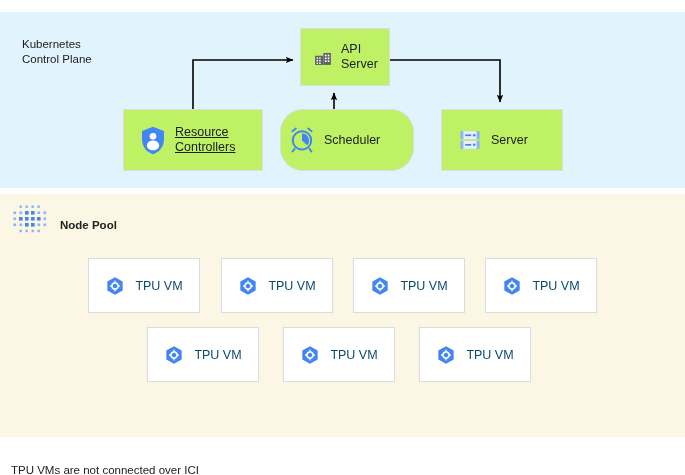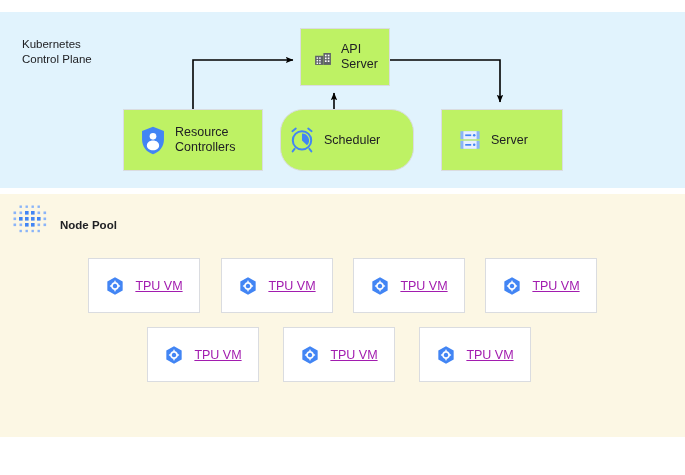--- a/index.html
+++ b/index.html
@@ -103,20 +103,21 @@
     justify-content: flex-start;
     padding-left: 12px;
     gap: 8px;
   }
   #resource-controllers-box {
     left: 123px;
     top: 97px;
     width: 140px;
     height: 62px;
     padding-left: 16px;
+    text-decoration: underline;
   }
   #scheduler-box {
     left: 280px;
     top: 97px;
     width: 134px;
     height: 62px;
     padding-left: 8px;
     border-radius: 23px;
   }
   #storage-box {
@@ -135,22 +136,21 @@
     border: 1px solid #dadce0;
     width: 112px;
     height: 55px;
     display: flex;
     align-items: center;
     justify-content: center;
     gap: 10px;
   }
   .tpu-box .tpu-label {
     font-size: 12.5px;
-    color: #a21caf;
-    text-decoration: underline;
+    color: #0c4a6e;
   }
 
   
   #connectors {
     position: absolute;
     left: 0;
     top: 0;
     width: 685px;
     height: 176px;
     pointer-events: none;
@@ -383,14 +383,15 @@
       <g fill="#ffffff">
         <rect x="11.2" y="5.6" width="1.6" height="2.4"></rect>
         <rect x="11.2" y="16" width="1.6" height="2.4"></rect>
         <rect x="5.9" y="11.2" width="2.4" height="1.6"></rect>
         <rect x="15.7" y="11.2" width="2.4" height="1.6"></rect>
       </g>
     </svg>
     <span class="tpu-label">TPU VM</span>
   </div>
 
+  <div id="caption">TPU VMs are not connected over ICI</div>
 
 </div>
 
 </body></html>

